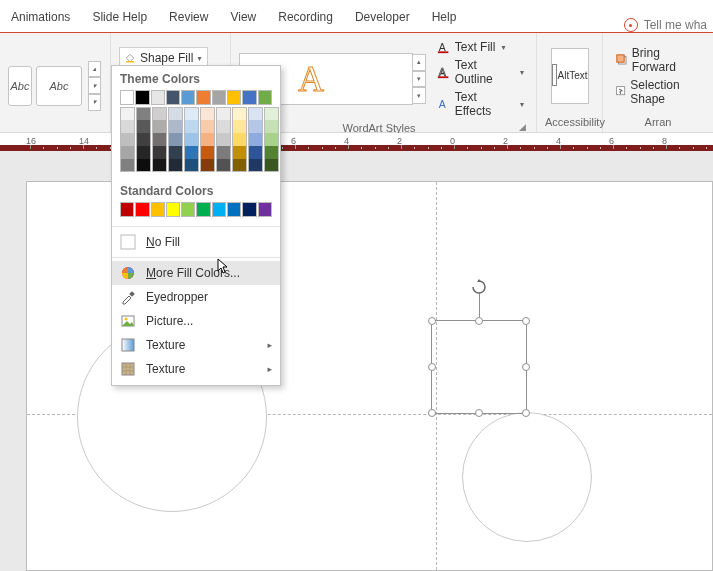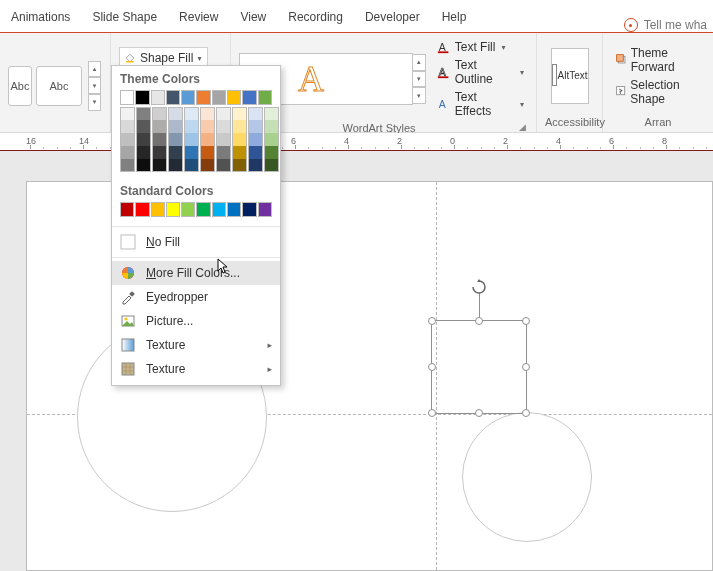--- a/index.html
+++ b/index.html
@@ -14,21 +14,21 @@
   .tabs .bulb::after { content:""; width:3px; height:3px; background:#d24726; border-radius:50%; }
   
   .ribbon-border { height: 1px; background: #d24726; }
   
   
   .ribbon { height: 100px; background: #f3f3f3; border-bottom: 1px solid #d9d9d9; display: flex; position: relative; }
   .rgroup { border-right: 1px solid #e1e1e1; padding: 6px 8px 0 8px; display: flex; flex-direction: column; justify-content: space-between; }
   .rgroup-label { text-align: center; font-size: 11px; color: #666; padding: 3px 0 4px 0; }
   .rgroup-inner { flex: 1; display: flex; align-items: center; }
   
-  .style-gallery { display: flex; align-items: center; gap: 4px; }
+  .style-gallery { display: flex; align-items: center; gap: 4px; font-style: italic; }
   .style-swatch { width: 46px; height: 40px; border: 1px solid #c4c4c4; background: #fff; border-radius: 3px; display:flex; align-items:center; justify-content:center; font-size:11px; color:#555; }
   .style-swatch.half { width: 24px; overflow: hidden; }
   .spinner-col { width: 13px; height: 50px; display: flex; flex-direction: column; margin-left: 2px; }
   .spinner-btn { flex:1; border:1px solid #c4c4c4; background:#fff; display:flex; align-items:center; justify-content:center; font-size:7px; color:#666; }
   
   .shapefill-btn { height: 22px; padding: 0 6px 0 4px; border: 1px solid #cfcfcf; background: #fff; display:flex; align-items:center; gap:4px; font-size:12px; color:#333; position: relative; }
   .paint-icon { width:12px; height:12px; display:inline-block; }
   .paint-icon svg { width:12px; height:12px; }
   .sf-caret { font-size:8px; color:#666; }
   
@@ -65,21 +65,21 @@
   .shade-col .sh:last-child { border-bottom:1px solid #bbb; }
   
   .dd-item { display:flex; align-items:center; gap:10px; padding:4px 8px; }
   .dd-item:hover, .dd-item.hover { background:#e6e6e6; }
   .dd-item .ico { width:16px; height:16px; display:inline-flex; align-items:center; justify-content:center; }
   .dd-item .txt u { text-decoration: underline; }
   .dd-item .sub { margin-left:auto; font-size:9px; color:#666; }
   .dd-sep { height:1px; background:#e4e4e4; margin:3px 0; }
   
   
-  .ruler { height:18px; background:#fff; border-bottom:1px solid #7f1d1d; display:flex; align-items:center; font-size:9px; color:#666; position:relative; }
+  .ruler { height:18px; background:#fff; border-bottom:6px solid #7f1d1d; display:flex; align-items:center; font-size:9px; color:#666; position:relative; }
   .ruler .ticks { position:absolute; left:26px; right:0; top:0; bottom:0; }
   .canvas { position:relative; background:#e9e9e9; height: 420px; }
   .slide { position:absolute; left:26px; top:30px; right:0; bottom:0; background:#fff; border:1px solid #bcbcbc; }
   .dash-h { position:absolute; left:0; right:0; border-top:1px dashed #b6b6b6; }
   .dash-v { position:absolute; top:0; bottom:0; border-left:1px dashed #b6b6b6; }
   
   .big-circle { position:absolute; width:190px; height:190px; border-radius:50%; background:#fff; border:1px solid #c9c9c9; }
   .partial-circle { position:absolute; width:130px; height:130px; border-radius:50%; background:#fff; border:1px solid #c9c9c9; }
   
   .sel-rect { position:absolute; border:1px solid #8f8f8f; }
@@ -92,21 +92,21 @@
   .rot-handle svg { width:16px; height:16px; }
   
   .cursor { position:absolute; width:12px; height:18px; z-index:200; }
   .cursor svg { width:12px;height:18px; }
 </style>
 </head>
 <body>
 
 <div class="tabs">
   <div class="tab">Animations</div>
-  <div class="tab">Slide Shape</div>
+  <div class="tab">Slide Help</div>
   <div class="tab">Review</div>
   <div class="tab">View</div>
   <div class="tab">Recording</div>
   <div class="tab">Developer</div>
   <div class="tab">Help</div>
   <div class="right">
     <span class="bulb"></span>
     <span>Tell me wha</span>
   </div>
 </div>
@@ -202,21 +202,21 @@
   </div>
 
   <div class="rgroup" style="flex:1; border-right:none;">
     <div class="rgroup-inner">
       <div class="arrange">
         <div class="arr-row">
           <span class="mini2"><svg viewBox="0 0 14 14">
                 <rect x="4" y="4" width="8" height="8" fill="#fff" stroke="#888"></rect>
                 <rect x="2" y="2" width="8" height="8" fill="#f4b183" stroke="#c55a11"></rect>
               </svg></span>
-          <span>Theme Forward</span>
+          <span>Bring Forward</span>
         </div>
         <div class="arr-row">
           <span class="mini2"><svg viewBox="0 0 14 14">
                 <rect x="2" y="2" width="10" height="10" fill="#fff" stroke="#888"></rect>
                 <path d="M5 5 L9 7 L6 8 L7 11" fill="none" stroke="#333"></path>
               </svg></span>
           <span>Selection Shape</span>
         </div>
       </div>
     </div>

